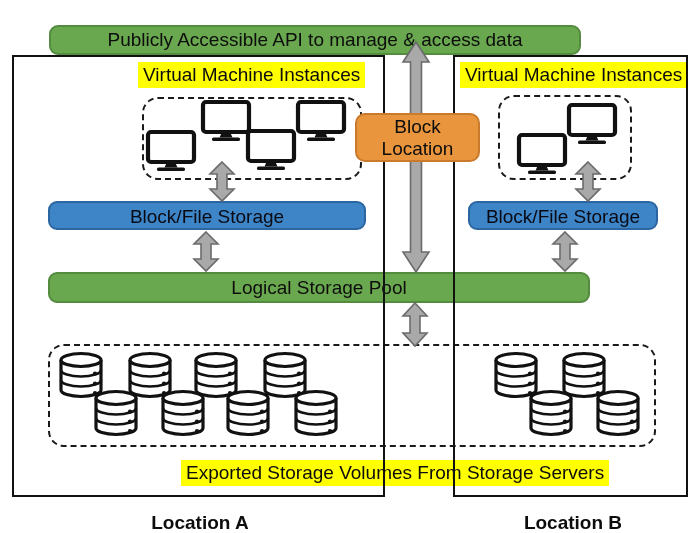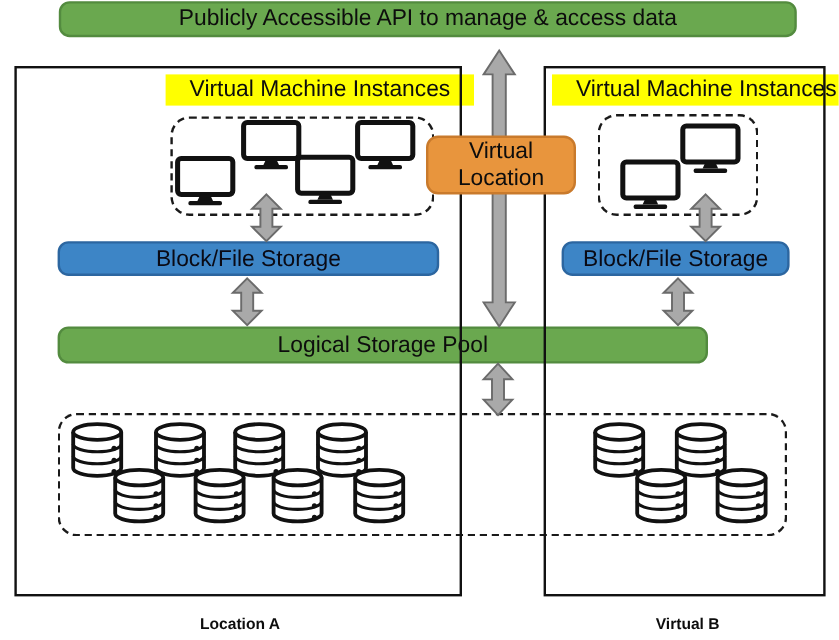--- a/index.html
+++ b/index.html
@@ -25,24 +25,24 @@
     background:#e8953d;border:2px solid #c97a2c;border-radius:10px;
     display:flex;flex-direction:column;align-items:center;justify-content:center;
     font-size:19px;line-height:22px;color:#0d0d0d;z-index:6;
   }
   
   .loc-border{border:2px solid #111;background:transparent;z-index:4;pointer-events:none;}
   
   .dashed-box{border:2px dashed #1a1a1a;border-radius:16px;background:transparent;z-index:2;}
   
   .hl{
-    background:#ffff00;padding:0 20px;white-space:nowrap;
+    background:#ffff00;padding:0 5px;white-space:nowrap;
     font-size:19px;line-height:26px;z-index:3;
   }
-  .loc-name{font-size:13px;font-weight:bold;text-align:center;z-index:2;}
+  .loc-name{font-size:19px;font-weight:bold;text-align:center;z-index:2;}
   .icon{z-index:3;}
   #arrows{position:absolute;left:0;top:0;z-index:5;pointer-events:none;}
   .arrow{fill:#a9a9a9;stroke:#6b6b6b;stroke-width:1.6;}
   #defs{position:absolute;width:0;height:0;overflow:hidden;}
 </style>
 </head>
 <body>
 
 <svg id="defs" aria-hidden="true">
   <defs>
@@ -58,21 +58,21 @@
       <path d="M3 29 A20 6.5 0 0 0 43 29" fill="none" stroke="#111" stroke-width="2.6"></path>
       <circle cx="37" cy="22.5" r="2.1" fill="#111"></circle>
       <circle cx="37" cy="32.5" r="2.1" fill="#111"></circle>
       <circle cx="37" cy="42" r="2.1" fill="#111"></circle>
     </g>
   </defs>
 </svg>
 
 <div id="stage">
 
-  <div class="abs green-bar" style="left:49px;top:1px;width:615px;height:30px;">
+  <div class="abs green-bar" style="left:49px;top:25px;width:532px;height:30px;">
     <span>Publicly Accessible API to manage &amp; access data</span>
   </div>
 
   <div class="abs hl" style="left:138px;top:62px;">
     <span>Virtual Machine Instances</span>
   </div>
 
   <div class="abs dashed-box" style="left:142px;top:97px;width:220px;height:83px;"></div>
 
   <svg class="abs icon" style="left:145px;top:129px;" width="52" height="43" viewBox="0 0 52 43">
@@ -146,26 +146,29 @@
   <svg class="abs icon" style="left:561px;top:351px;" width="46" height="48" viewBox="0 0 46 48">
       <use href="#sym-cylinder"></use>
     </svg>
   <svg class="abs icon" style="left:528px;top:389px;" width="46" height="48" viewBox="0 0 46 48">
       <use href="#sym-cylinder"></use>
     </svg>
   <svg class="abs icon" style="left:595px;top:389px;" width="46" height="48" viewBox="0 0 46 48">
       <use href="#sym-cylinder"></use>
     </svg>
 
+  <div class="abs hl" style="left:181px;top:460px;">
+    <span>Exported Storage Volumes From Storage Servers</span>
+  </div>
 
   <div class="abs loc-border" style="left:12px;top:55px;width:373px;height:442px;"></div>
   <div class="abs loc-border" style="left:453px;top:55px;width:235px;height:442px;"></div>
 
   <div class="abs loc-name" style="left:140px;top:512px;width:120px;">Location A</div>
-  <div class="abs loc-name" style="left:513px;top:512px;width:120px;">Virtual B</div>
+  <div class="abs loc-name" style="left:513px;top:512px;width:120px;">Location B</div>
 
   <svg id="arrows" width="699" height="533" viewBox="0 0 699 533">
     <g>
       <polygon class="arrow" points="416,42 429,62 421.5,62 421.5,252 429,252 416,272 403,252 410.5,252 410.5,62 403,62"></polygon>
     </g>
     <g>
       <polygon class="arrow" points="415,303 427,316 420,316 420,333 427,333 415,346 403,333 410,333 410,316 403,316"></polygon>
     </g>
     <g>
       <polygon class="arrow" points="222,162 234,174 227,174 227,189 234,189 222,201 210,189 217,189 217,174 210,174"></polygon>
@@ -175,17 +178,17 @@
     </g>
     <g>
       <polygon class="arrow" points="588,162 600,174 593,174 593,189 600,189 588,201 576,189 583,189 583,174 576,174"></polygon>
     </g>
     <g>
       <polygon class="arrow" points="565,232 577,244 570,244 570,259 577,259 565,271 553,259 560,259 560,244 553,244"></polygon>
     </g>
   </svg>
 
   <div class="abs orange-box" style="left:355px;top:113px;width:125px;height:49px;">
-    <span>Virtual</span>
+    <span>Block</span>
     <span>Location</span>
   </div>
 
 </div>
 
 </body></html>

